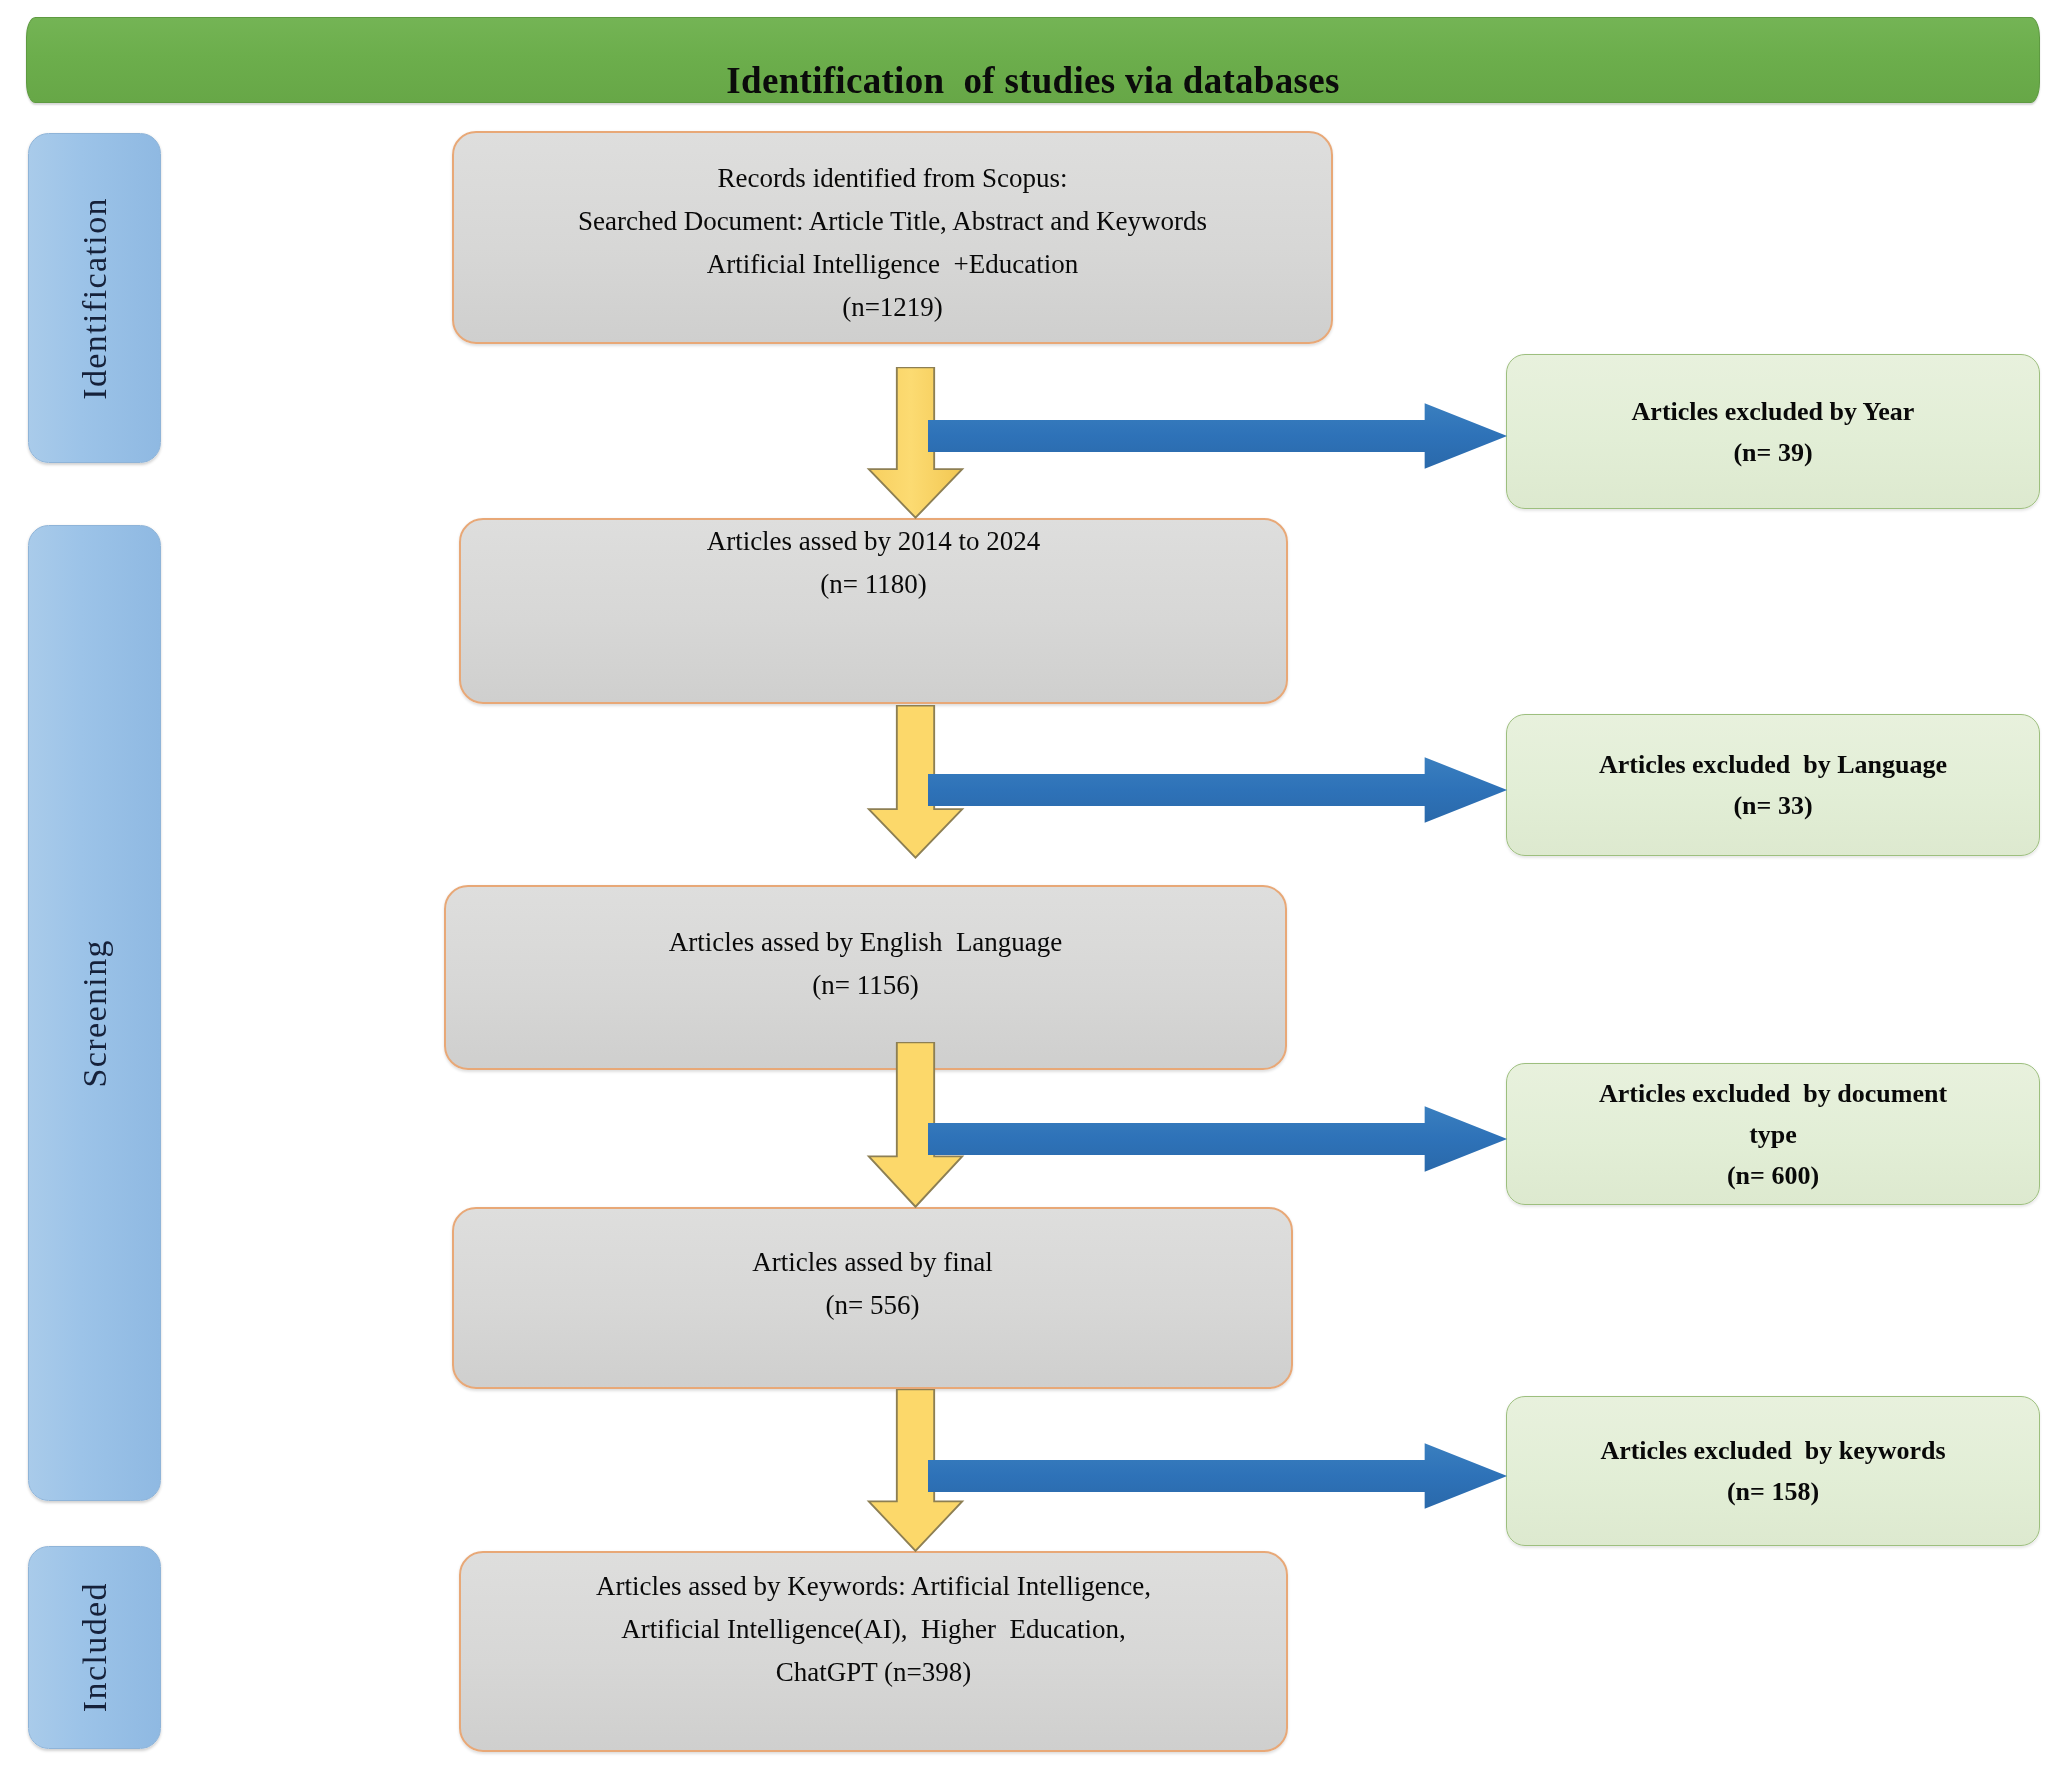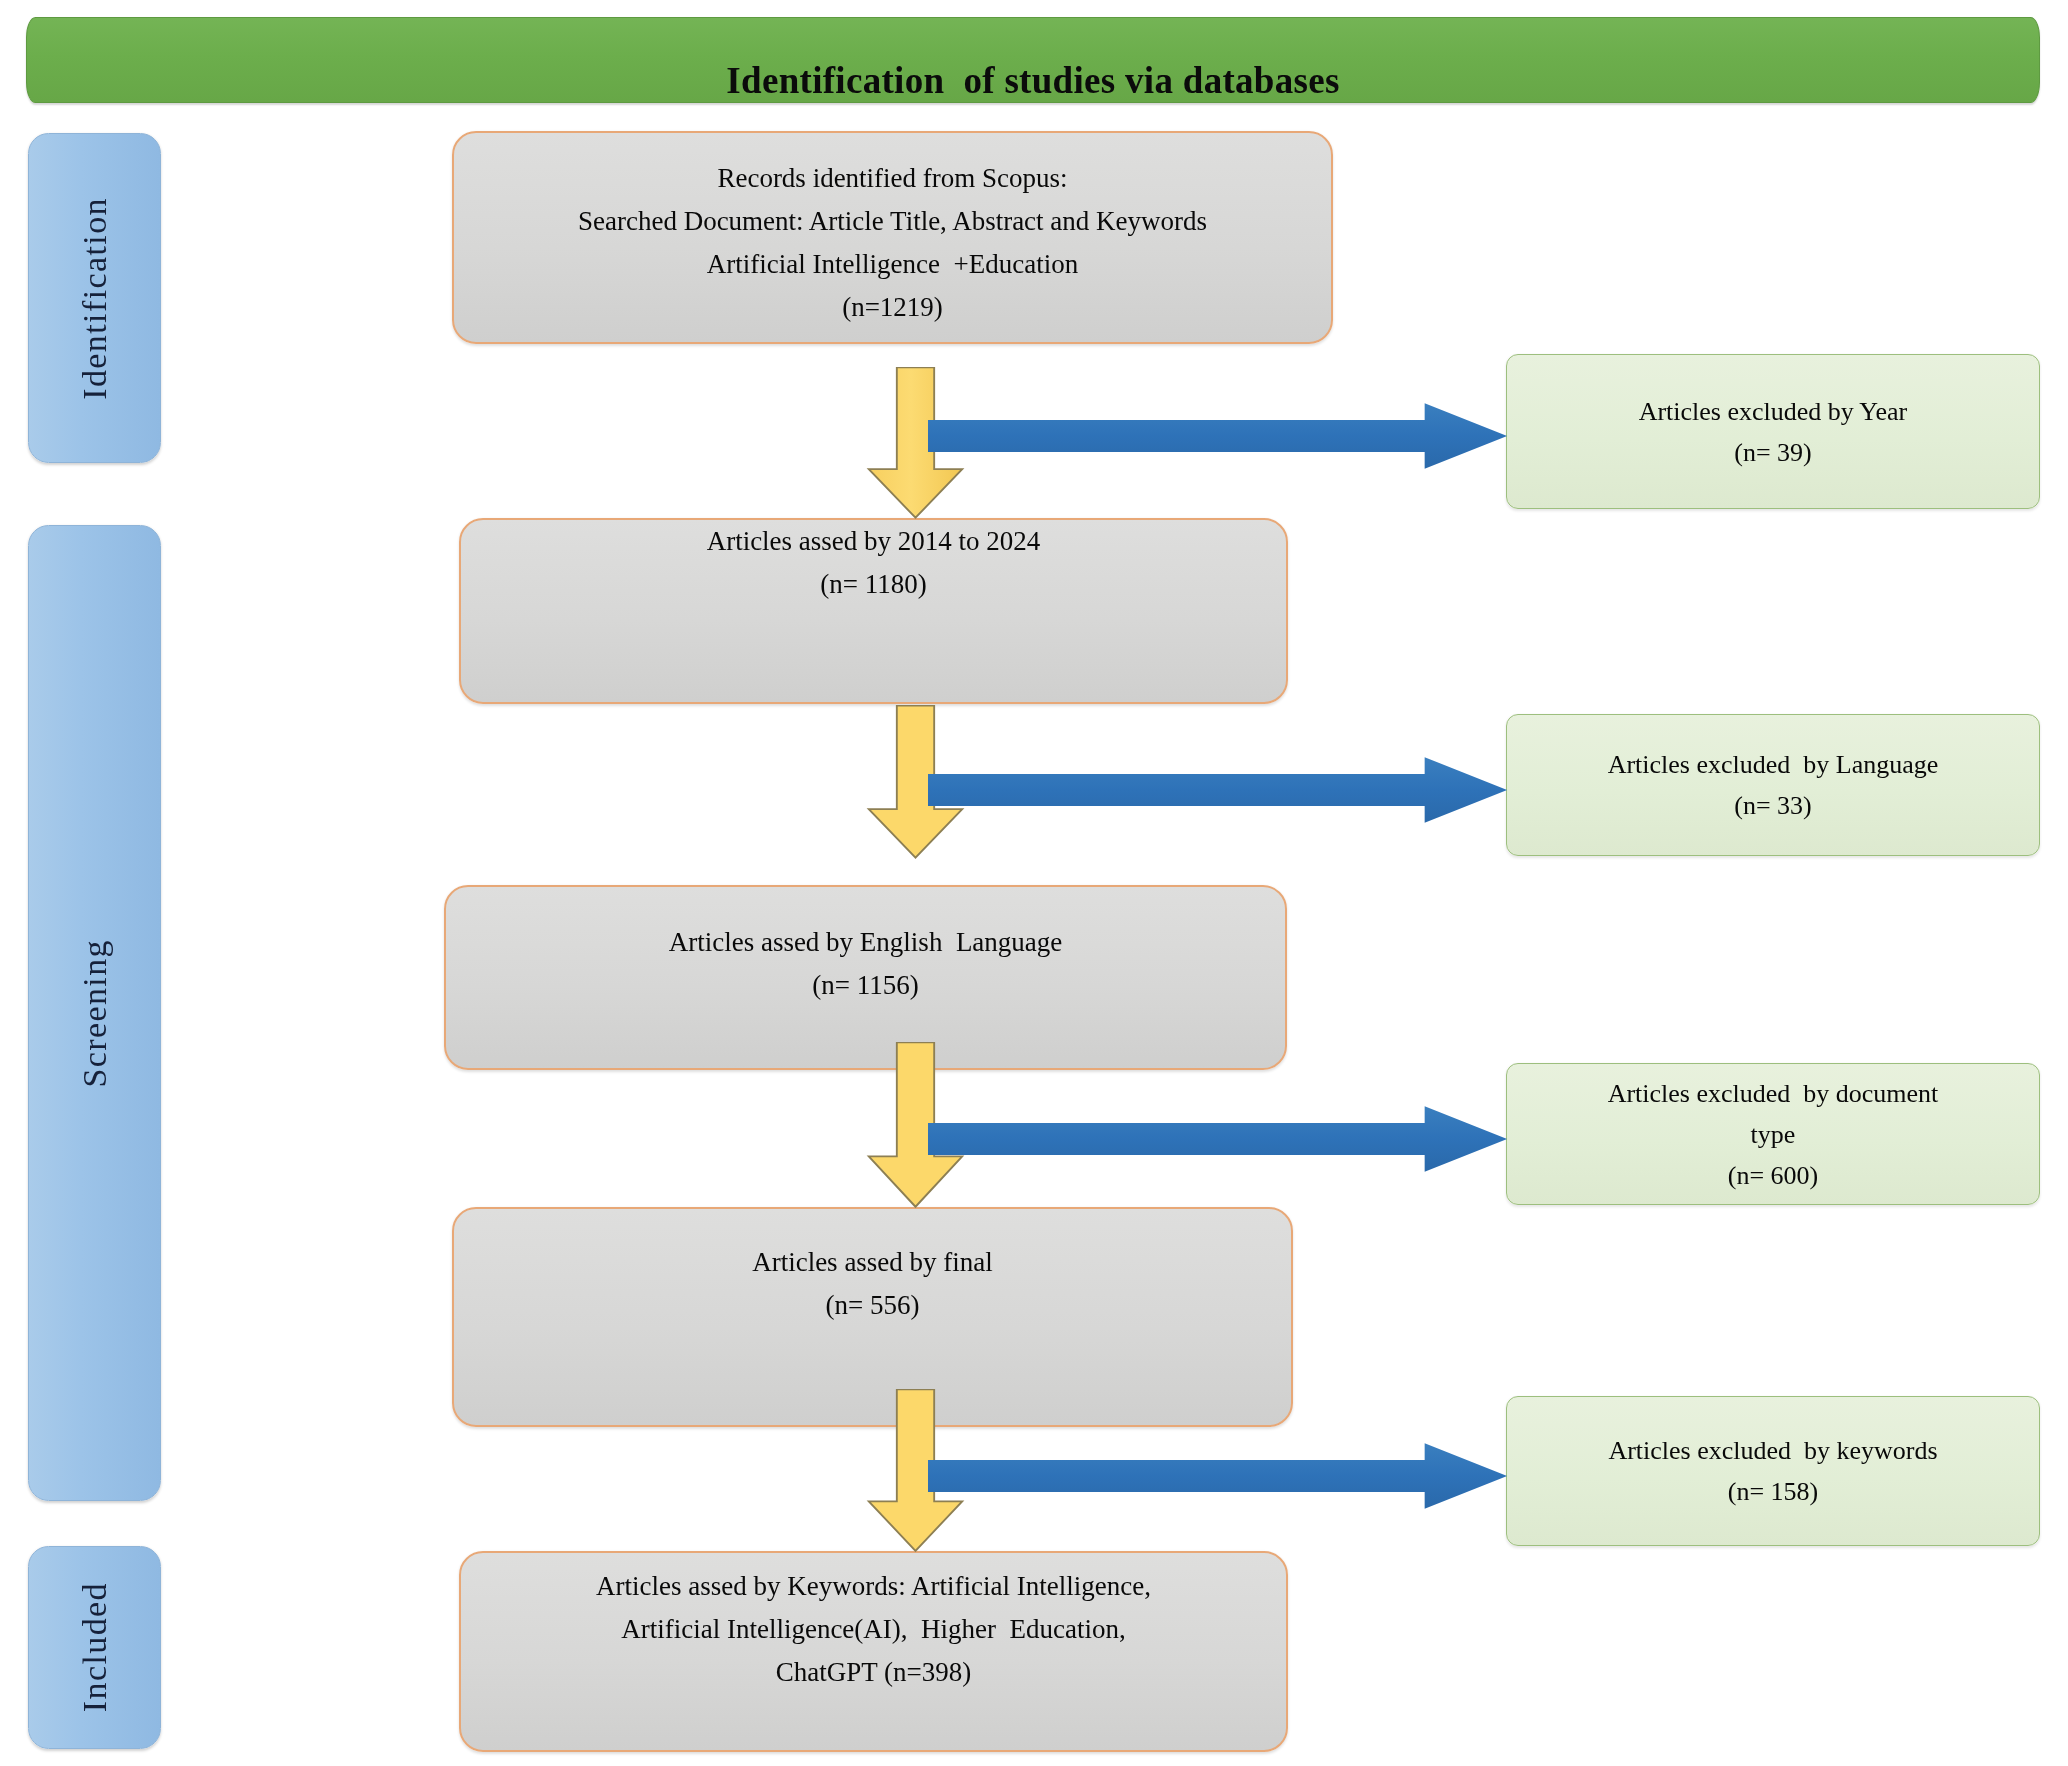--- a/index.html
+++ b/index.html
@@ -88,27 +88,28 @@
     line-height: 43px;
     color: #090909;
     white-space: pre;
   }
 
   
   .excl-box {
     position: absolute;
     background: linear-gradient(180deg, #e8f1dd 0%, #e2eed6 55%, #dde9cf 100%);
     border: 1.9px solid #9dbf7e;
-    border-radius: 12px;
+    border-radius: 19px;
     box-shadow: 0 1.9px 2.8px rgba(0,0,0,0.10);
     display: flex;
     flex-direction: column;
     align-items: center;
     justify-content: center;
     box-sizing: border-box;
+    font-weight: bold;
   }
   .excl-box .line {
     font-family: "Liberation Serif", "DejaVu Serif", serif;
     font-size: 26px;
     line-height: 41px;
     color: #090909;
     white-space: pre;
     text-align: center;
   }
 
@@ -157,21 +158,21 @@
     </div>
   </div>
 
   <div class="proc-box" style="left:444px; top:857px; width:843px; height:185px; padding-top:34px;margin-top:28px;">
     <div class="lines">
       <div class="line">Articles assed by English  Language</div>
       <div class="line">(n= 1156)</div>
     </div>
   </div>
 
-  <div class="proc-box" style="left:452px; top:1207px; width:841px; height:220px; padding-top:32px;">
+  <div class="proc-box" style="left:452px; top:1207px; width:841px; height:182px; padding-top:32px;">
     <div class="lines">
       <div class="line">Articles assed by final</div>
       <div class="line">(n= 556)</div>
     </div>
   </div>
 
   <div class="proc-box" style="left:459px; top:1551px; width:829px; height:201px; padding-top:12px;">
     <div class="lines">
       <div class="line">Articles assed by Keywords: Artificial Intelligence,</div>
       <div class="line">Artificial Intelligence(AI),  Higher  Education,</div>

